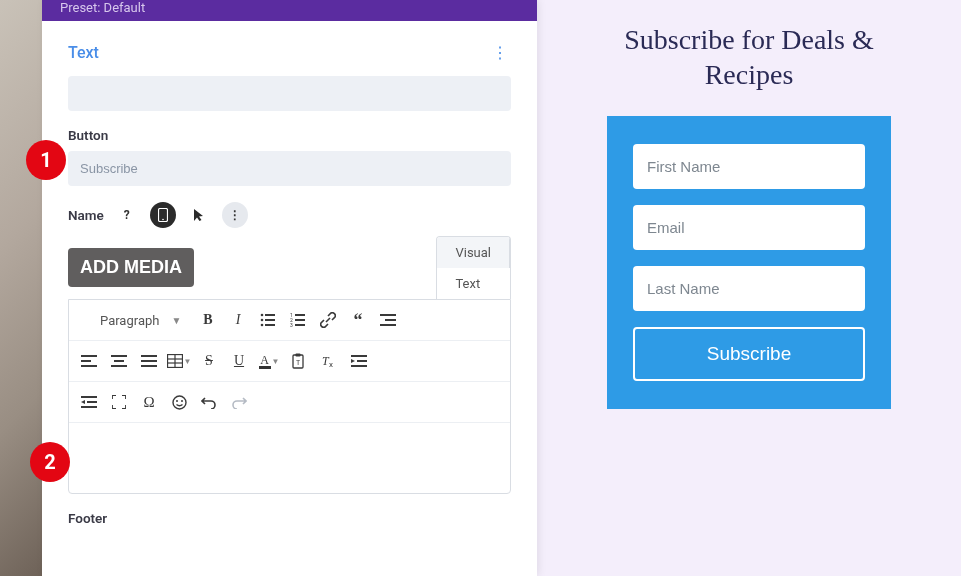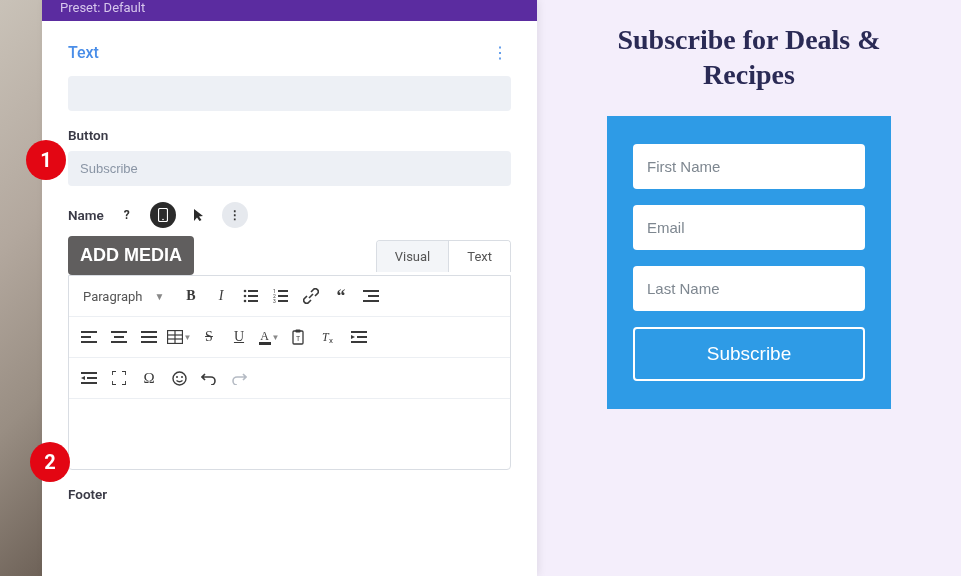--- a/index.html
+++ b/index.html
@@ -122,20 +122,21 @@
     border-radius: 4px;
     cursor: pointer;
   }
   .editor-mode-tabs {
     margin-left: auto;
     display: flex;
     border: 1px solid #d9dde3;
     border-bottom: none;
     border-radius: 4px 4px 0 0;
     overflow: hidden;
+    flex-direction: column;
   }
   .editor-mode-tabs .mtab {
     padding: 8px 18px;
     font-size: 13px;
     color: #555;
     cursor: pointer;
     background: #fff;
   }
   .editor-mode-tabs .mtab.active {
     background: #f3f5f8;
@@ -159,20 +160,21 @@
   .toolbar-row:last-child { border-bottom: none; }
   .format-select {
     display: inline-flex;
     align-items: center;
     gap: 6px;
     font-size: 13px;
     color: #555;
     padding: 4px 8px;
     cursor: pointer;
     min-width: 100px;
+    margin-left: 17px;
   }
   .format-select .caret { font-size: 10px; color: #888; margin-left: 6px;}
   .tbtn {
     width: 28px;
     height: 28px;
     display: inline-flex;
     align-items: center;
     justify-content: center;
     font-size: 14px;
     color: #3a3a3a;
@@ -189,21 +191,21 @@
     background: #f4eefb;
     padding: 22px 48px;
     display: flex;
     flex-direction: column;
     align-items: center;
   }
   .preview h1 {
     font-family: Georgia, "Times New Roman", serif;
     font-size: 28px;
     color: #2a2a55;
-    font-weight: 700;
+    font-weight: 400;
     text-align: center;
     line-height: 1.25;
     margin-bottom: 24px;
   }
   .optin-card {
     background: #2e9be6;
     width: 284px;
     padding: 28px 26px 28px 26px;
     display: flex;
     flex-direction: column;

